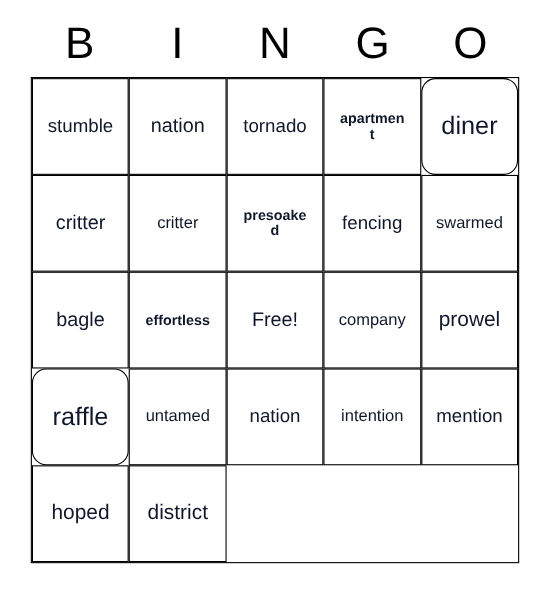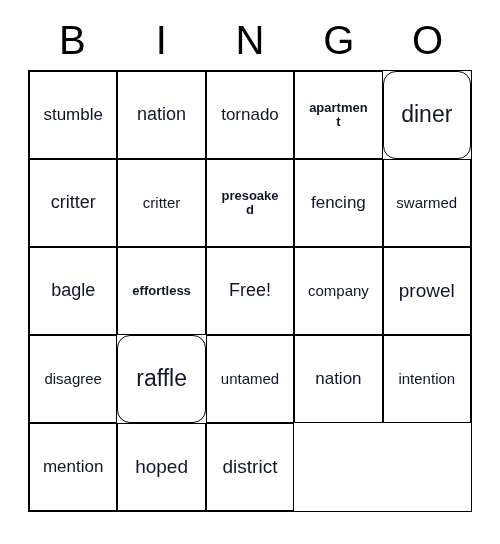--- a/index.html
+++ b/index.html
@@ -100,23 +100,20 @@
       </div>
       <div class="cell fs-21">
         <span>Free!</span>
       </div>
       <div class="cell fs-15">
         <span>company</span>
       </div>
       <div class="cell fs-19">
         <span>prowel</span>
       </div>
-      <div class="cell fs-15">
-        <span>disagree</span>
-      </div>
       <div class="cell fs-23">
         <span>raffle</span>
       </div>
       <div class="cell fs-15">
         <span>untamed</span>
       </div>
       <div class="cell fs-17">
         <span>nation</span>
       </div>
       <div class="cell fs-15">

